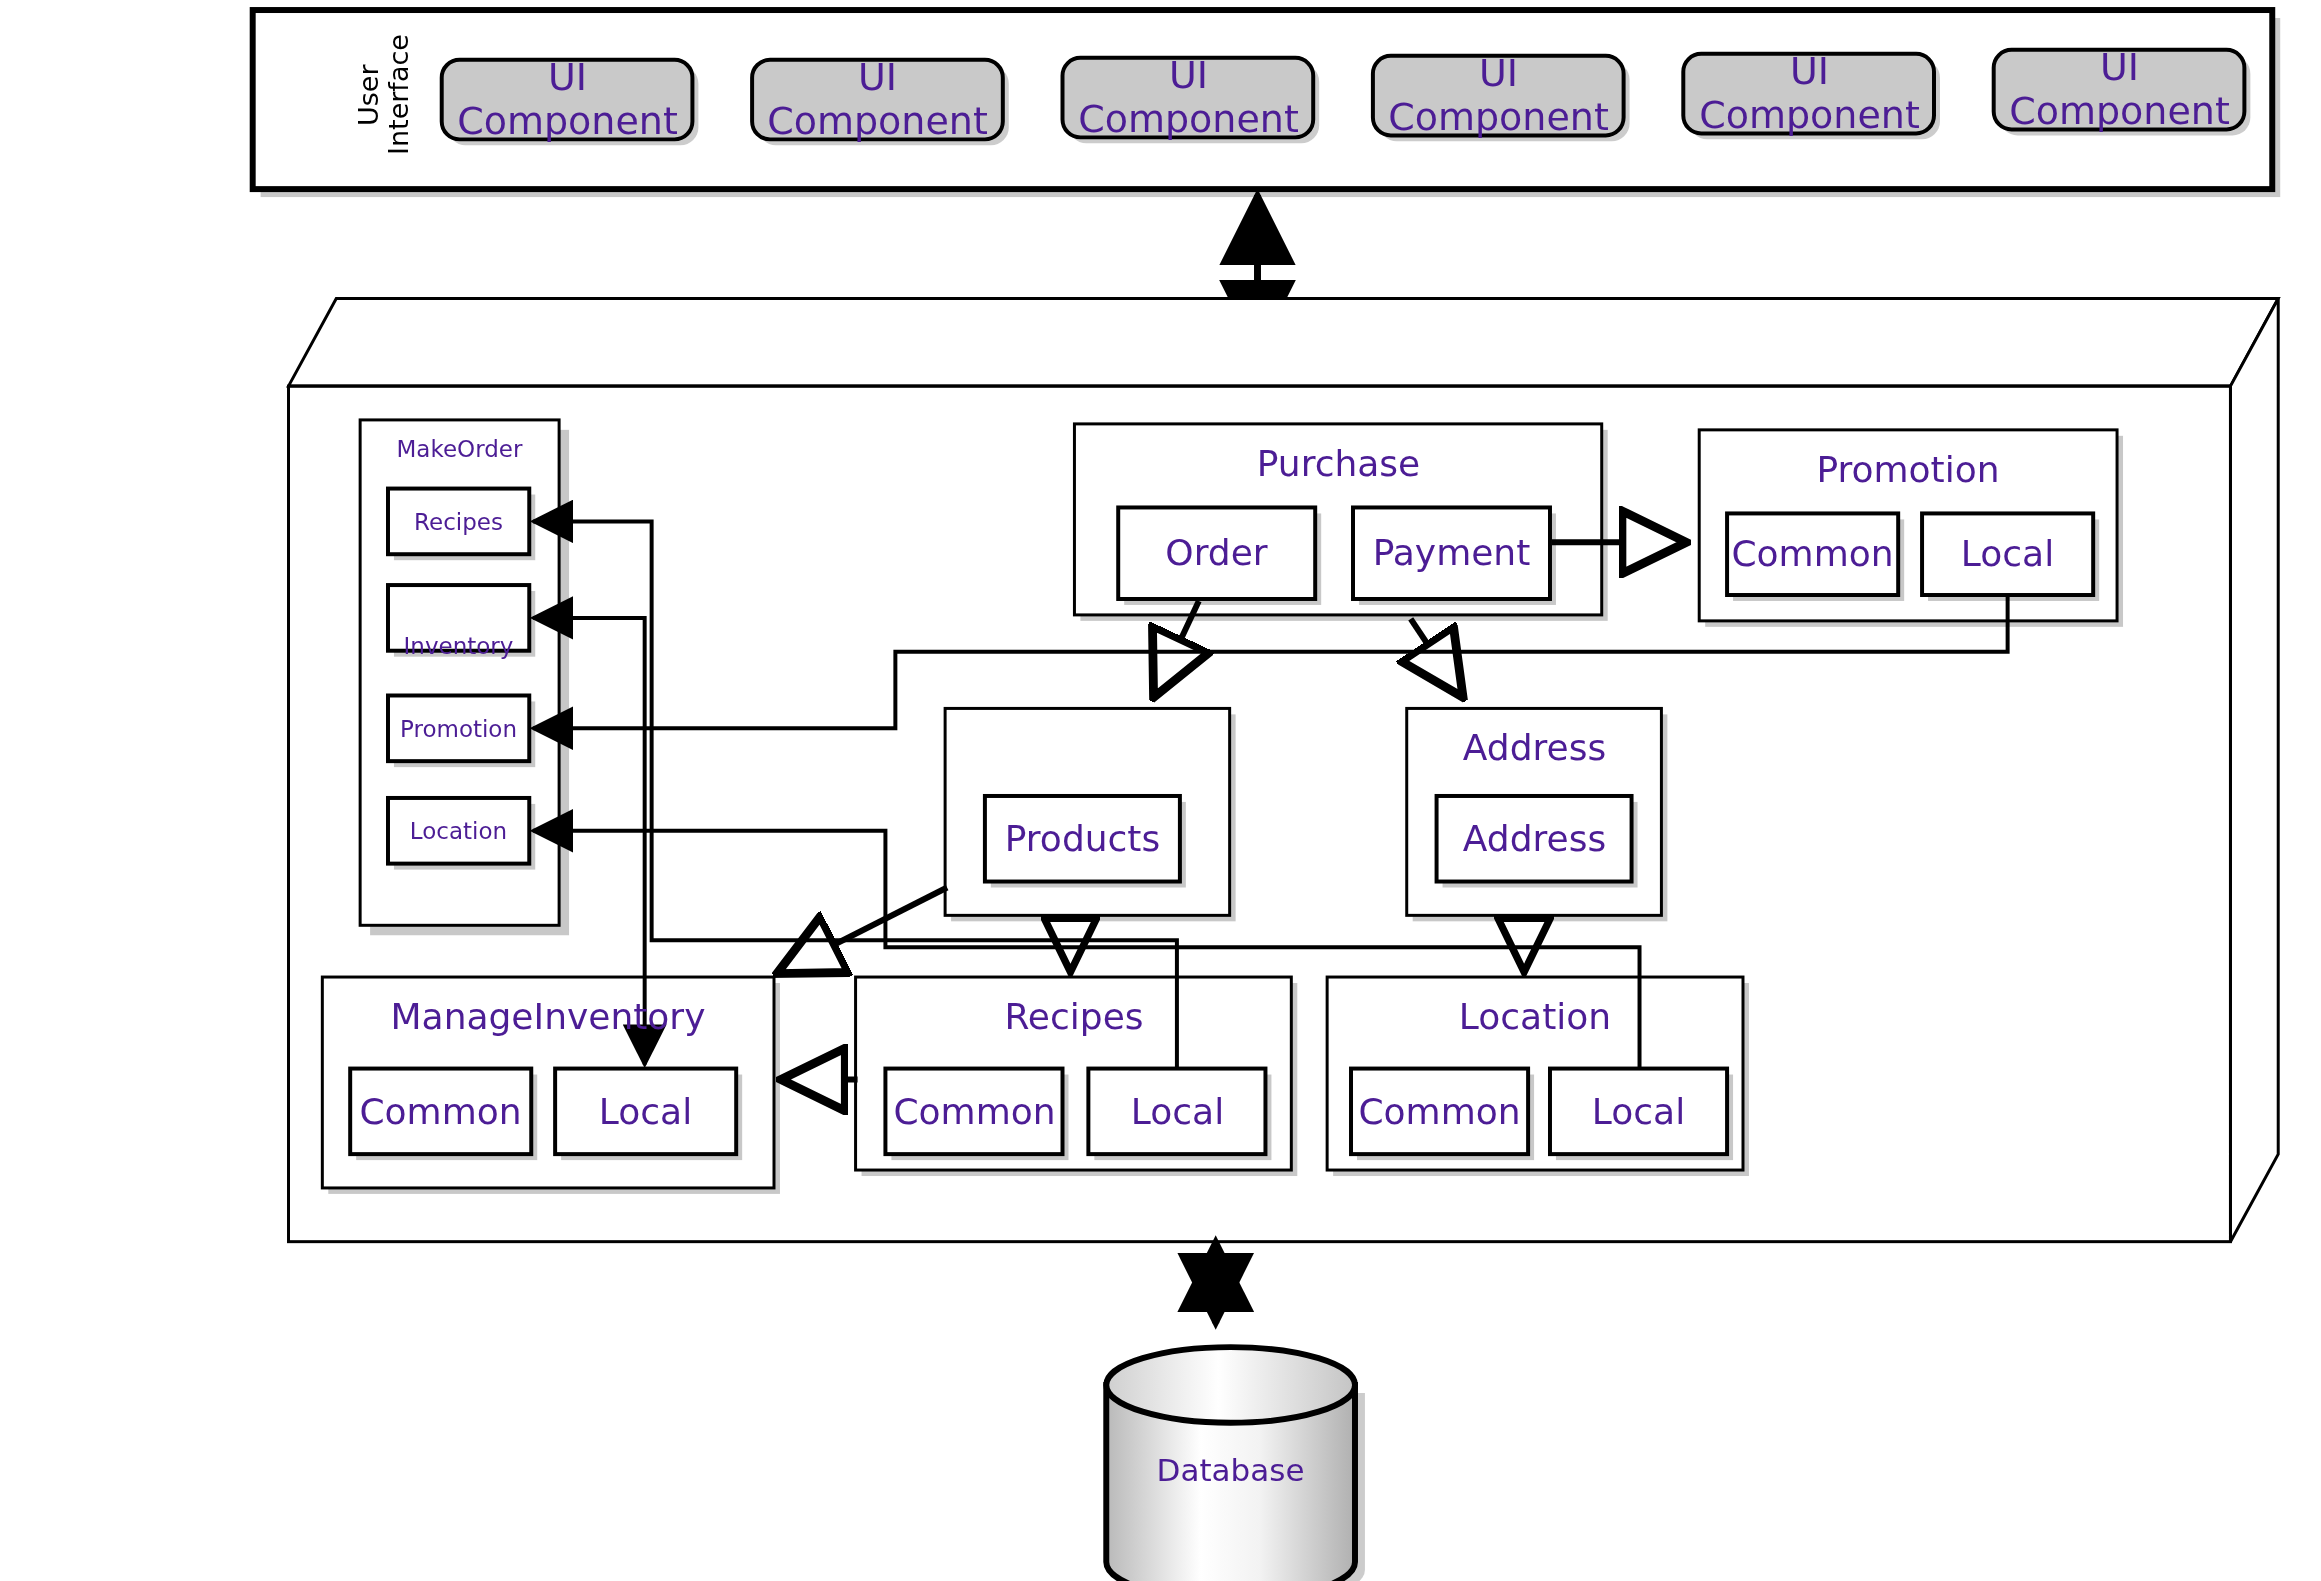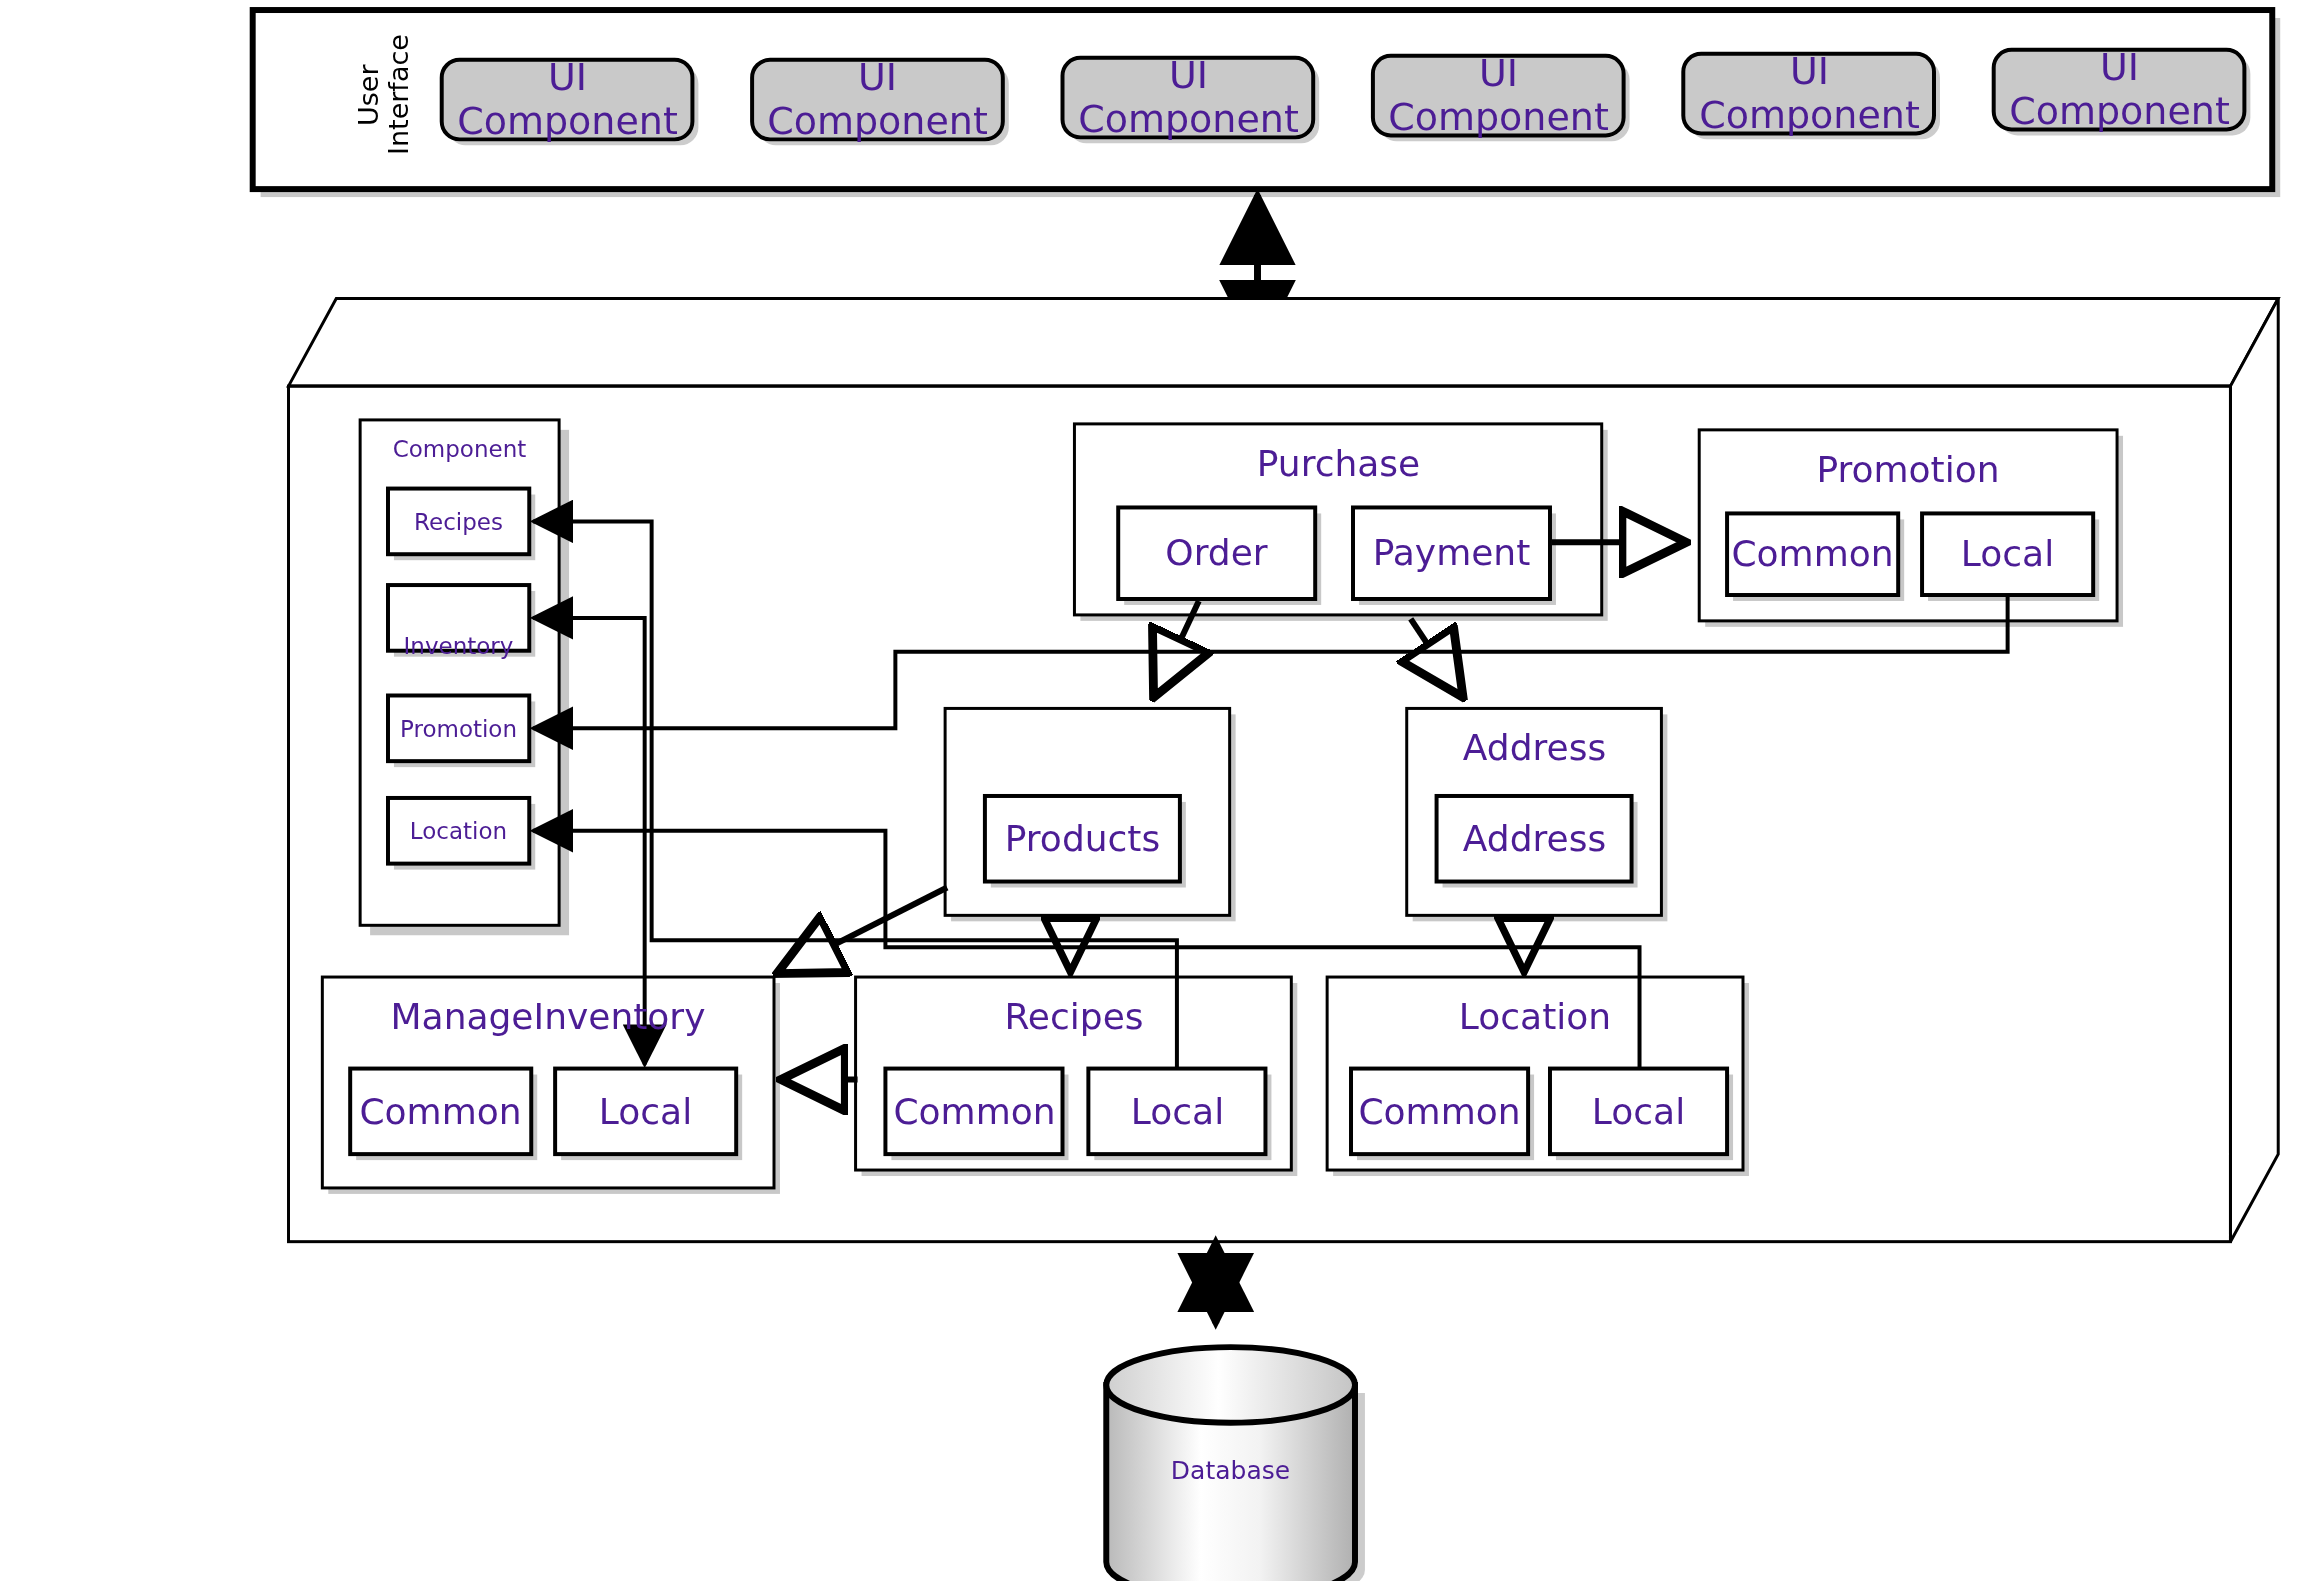--- a/index.html
+++ b/index.html
@@ -6,21 +6,21 @@
   body{font-family:"DejaVu Sans",sans-serif;}
   #stage{position:relative;width:2321px;height:1581px;background:#ffffff;overflow:hidden;}
   svg.layer{position:absolute;left:0;top:0;width:2321px;height:1581px;}
   .lbl{position:absolute;display:flex;align-items:center;justify-content:center;
        text-align:center;color:#4c1d95;line-height:1.15;pointer-events:none;}
   .f-ui{font-size:38px;}
   .f-group{font-size:36px;}
   .f-leaf{font-size:36px;}
   .f-small{font-size:23px;}
   .f-ovr-title{font-size:23px;}
-  .f-db{font-size:25px;}
+  .f-db{font-size:31px;}
   .uiface{position:absolute;font-size:27px;color:#000;line-height:1.12;text-align:center;
           writing-mode:vertical-rl;transform:rotate(180deg);}
 </style>
 </head>
 <body>
 
 <div id="stage">
 
   <svg class="layer" viewBox="0 0 2333 1589">
     <defs>
@@ -220,21 +220,21 @@
     <span>User</span><br><span>Interface</span>
   </div>
 
   <div class="lbl f-ui" style="left:442px;top:60px;width:251px;height:80px;">UI Component</div>
   <div class="lbl f-ui" style="left:752px;top:60px;width:251px;height:80px;">UI Component</div>
   <div class="lbl f-ui" style="left:1063px;top:58px;width:251px;height:80px;">UI Component</div>
   <div class="lbl f-ui" style="left:1373px;top:56px;width:251px;height:80px;">UI Component</div>
   <div class="lbl f-ui" style="left:1684px;top:54px;width:251px;height:80px;">UI Component</div>
   <div class="lbl f-ui" style="left:1994px;top:50px;width:251px;height:80px;">UI Component</div>
 
-  <div class="lbl f-ovr-title" style="left:360px;top:426px;width:199px;height:46px;">Component</div>
+  <div class="lbl f-ovr-title" style="left:360px;top:426px;width:199px;height:46px;">MakeOrder</div>
   <div class="lbl f-small" style="left:388px;top:489px;width:141px;height:66px;">Recipes</div>
   <div class="lbl f-small" style="left:388px;top:607px;width:141px;height:78px;">Inventory</div>
   <div class="lbl f-small" style="left:388px;top:696px;width:141px;height:66px;">Promotion</div>
   <div class="lbl f-small" style="left:388px;top:798px;width:141px;height:66px;">Location</div>
 
   <div class="lbl f-group" style="left:1075px;top:436px;width:527px;height:56px;">Purchase</div>
   <div class="lbl f-leaf" style="left:1118px;top:507px;width:197px;height:92px;">Order</div>
   <div class="lbl f-leaf" style="left:1353px;top:507px;width:197px;height:92px;">Payment</div>
 
   <div class="lbl f-group" style="left:1699px;top:442px;width:418px;height:56px;">Promotion</div>

